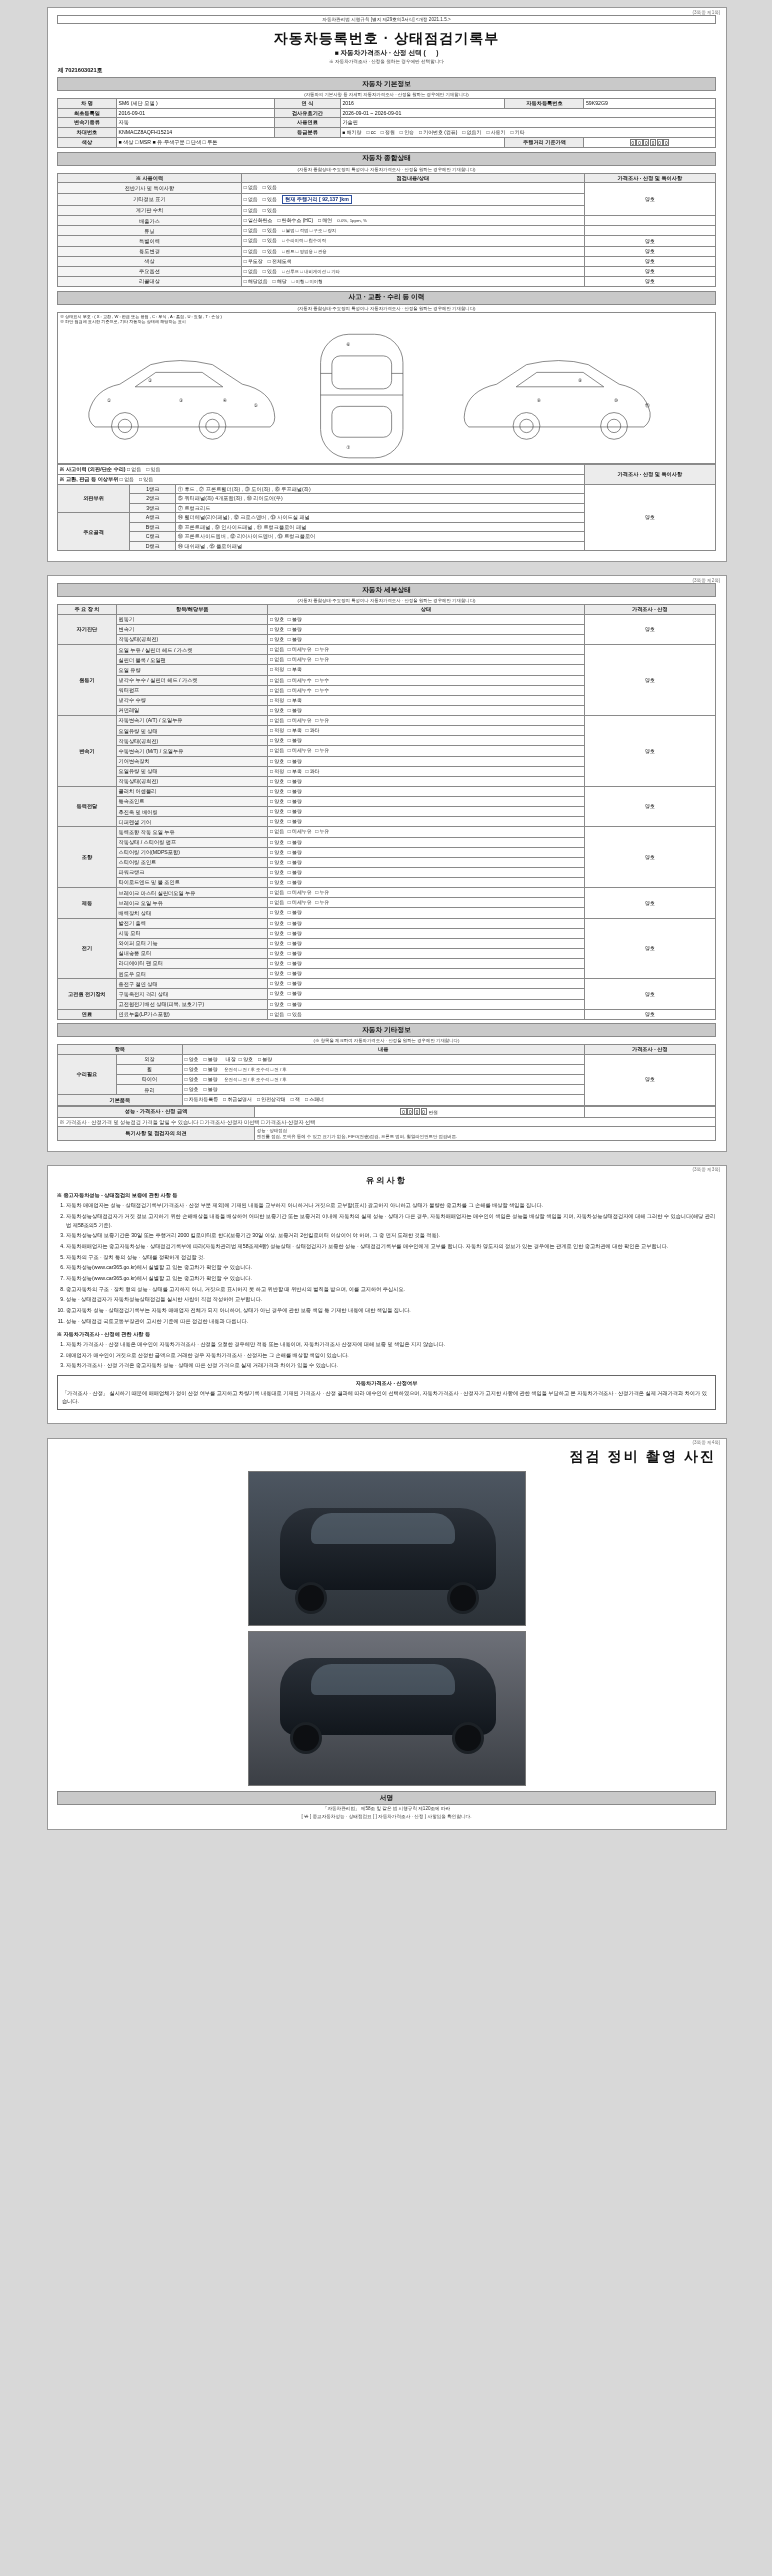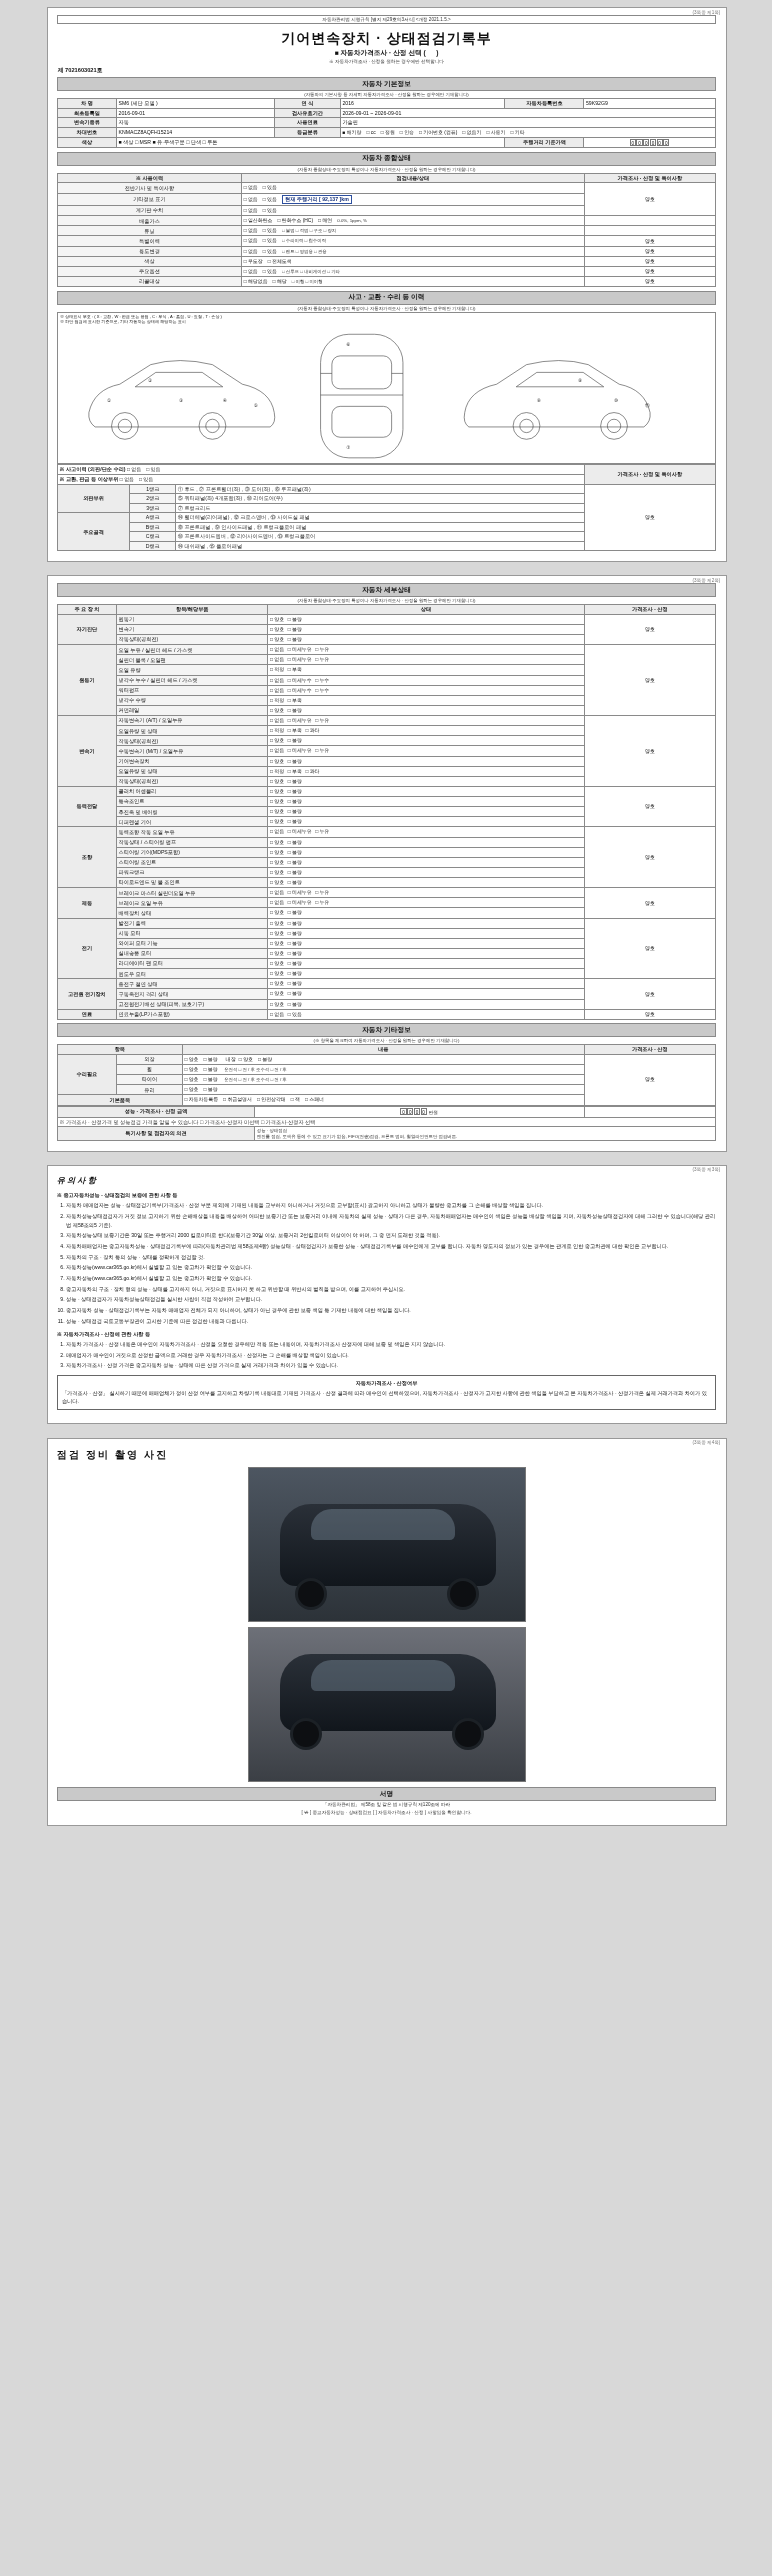--- a/index.html
+++ b/index.html
@@ -99,30 +99,30 @@
   }
   .diagram {
     border:0.5px solid #8a8a8a;
     border-top:none;
     height:139px;
     position:relative;
     background:#fff;
   }
   .sec-gap { height:3.6px; }
   .notice h2 {
-    font-size:8.2px; margin:2.1px 0 5.2px 0; letter-spacing:2.1px;font-style:italic;
+    text-align:center; font-size:8.2px; margin:2.1px 0 5.2px 0; letter-spacing:2.1px;
   }
   .notice .blk { font-size:5.2px; line-height:1.65; margin-bottom:4.6px; }
   .notice .blk b { font-weight:bold; }
   .notice ol { margin:1.5px 0 1.5px 9.3px; padding:0; }
   .notice ol li { margin-bottom:2.1px; }
   .notice .boxline {
     border:0.5px solid #666; padding:3.1px 4.1px; font-size:5.2px; line-height:1.6; margin:4.1px 0;
   }
-  .photos h2 { text-align:left; font-size:10px; margin:2.1px 0 5.2px 0; letter-spacing:2.1px; }
+  .photos h2 { text-align:right; font-size:14px; margin:2.1px 0 5.2px 0; letter-spacing:2.1px; }
   .photo {
     width:278px; height:155px; margin:0 auto 5.2px auto; border:0.5px solid #777;
     background:linear-gradient(#4d5661,#2c3238);
     position:relative; overflow:hidden;
   }
   .photo.p2 { background:linear-gradient(#6d7078,#3b3f45); }
   .photo .carbody {
     position:absolute; left:31px; top:36px; width:216px; height:82px;
     background:linear-gradient(#2a3038,#11161c);
     border-radius:31px 36px 15.5px 15.5px;
@@ -149,21 +149,21 @@
     font-size:4.6px;line-height:7.2px;margin-right:0.5px;background:#fff;
   }
 </style>
 </head>
 <body>
 
 <div class="page">
   <div class="topstrip">자동차관리법 시행규칙 [별지 제29호의3서식] &lt;개정 2021.1.5.&gt;</div>
   <div class="corner-tag">(3쪽중 제1쪽)</div>
 
-  <div class="doc-title">기어변속장치 · 상태점검기록부</div>
+  <div class="doc-title">자동차등록번호 · 상태점검기록부</div>
   <div class="doc-sub">■ 자동차가격조사 · 산정 선택 ( 　 )</div>
   <div class="doc-sub2">※ 자동차가격조사 · 산정을 원하는 경우에만 선택합니다</div>
   <div class="docno">제 7021603021호</div>
 
   <div class="bar">자동차 기본정보</div>
   <div class="note-line">(자동차의 기본사항 등 자세히 자동차가격조사 · 산정을 원하는 경우에만 기재합니다)</div>
 
   <table class="grid">
     <colgroup>
         <col style="width:9%">

